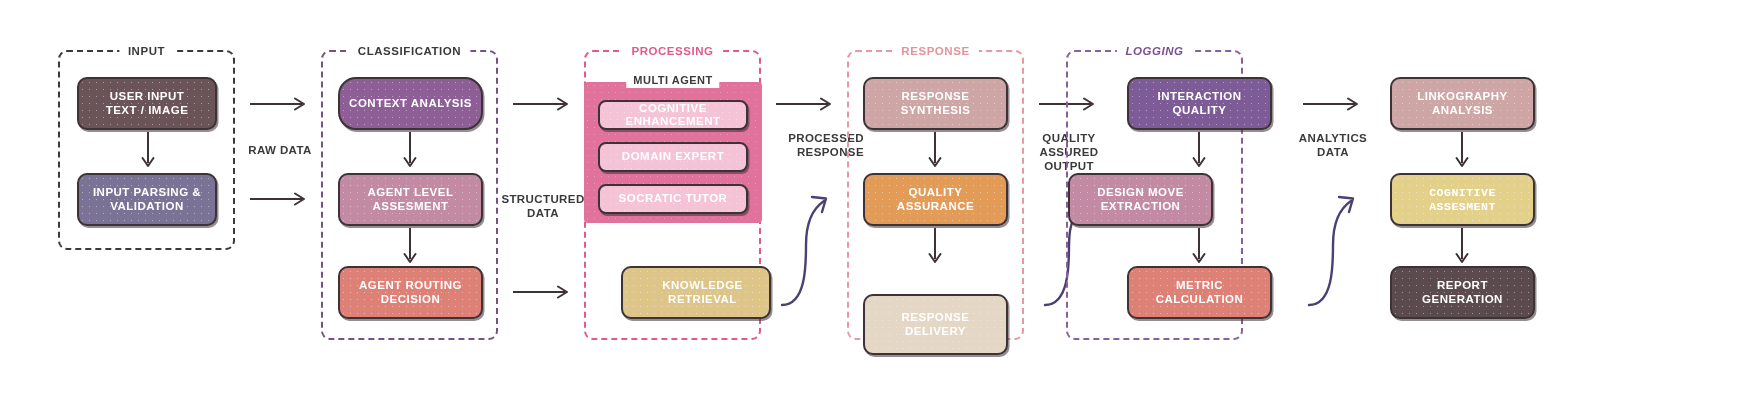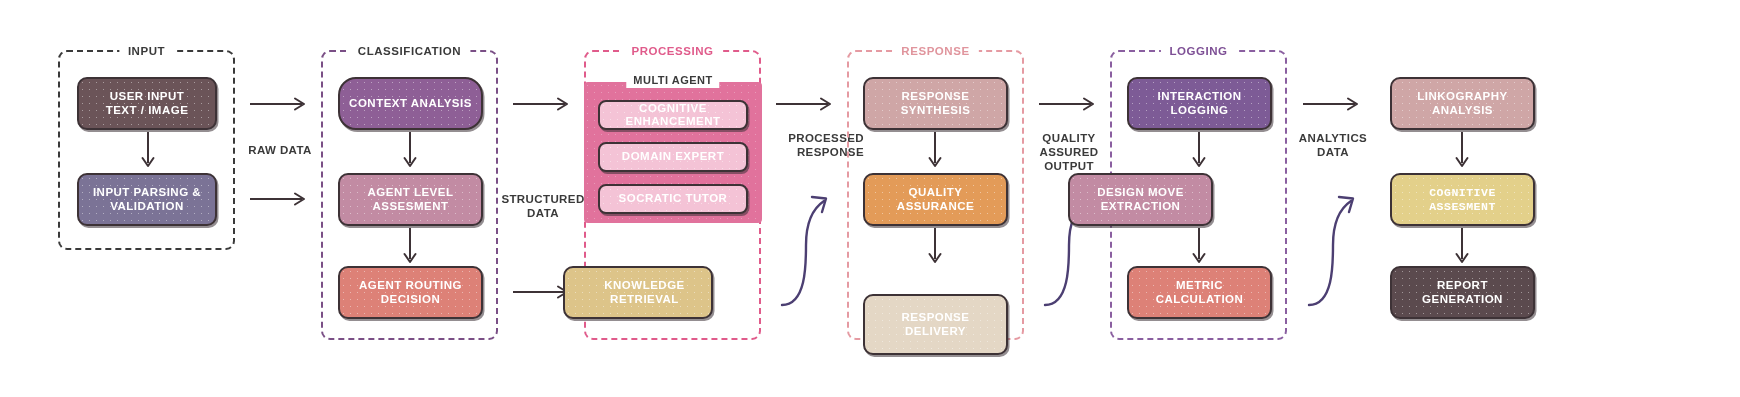--- a/index.html
+++ b/index.html
@@ -181,21 +181,21 @@
     <div>
         <span>DOMAIN EXPERT</span>
       </div>
   </div>
   <div class="node" style="left:598px;top:184px;width:150px;height:30px;background-color:#f4c3d6;border-radius:8px;">
     <div>
         <span>SOCRATIC TUTOR</span>
       </div>
   </div>
 
-  <div class="node" style="left:563px;top:266px;width:150px;height:53px;background-color:#ddc489;padding-left:19px;">
+  <div class="node" style="left:621px;top:266px;width:150px;height:53px;background-color:#ddc489;padding-left:19px;">
     <div>
         <span>KNOWLEDGE RETRIEVAL</span>
       </div>
   </div>
 
   <svg class="conn" style="left:776px;top:96px;width:60px;height:16px;" viewBox="0 0 60 16">
     <line x1="0" y1="8" x2="52" y2="8"></line>
     <path d="M 45 2.5 L 54 8 L 45 13.5" stroke-linecap="round" stroke-linejoin="round"></path>
   </svg>
   <div class="label" style="left:756px;top:131px;width:108px;text-align:right;">PROCESSED
@@ -237,26 +237,26 @@
     <path d="M 45 2.5 L 54 8 L 45 13.5" stroke-linecap="round" stroke-linejoin="round"></path>
   </svg>
   <div class="label" style="left:1017px;top:131px;width:104px;">QUALITY
 ASSURED
 OUTPUT</div>
   <svg class="conn curve" style="left:1039px;top:185px;width:60px;height:125px;" viewBox="0 0 60 125">
     <path d="M 6 120 C 30 120 30 80 30 60 C 30 40 36 24 48 16" stroke-linecap="round"></path>
     <path d="M 36 12 L 50 13.5 L 46 27" stroke-linecap="round" stroke-linejoin="round"></path>
   </svg>
 
-  <div class="group" style="left:1110px;top:50px;width:177px;height:290px;border-color:#8a5fa0;">
+  <div class="group" style="left:1066px;top:50px;width:177px;height:290px;border-color:#8a5fa0;font-style:italic;">
     <div class="group-label" style="color:#7d4f95;">LOGGING</div>
   </div>
   <div class="node" style="left:1127px;top:77px;width:145px;height:53px;background-color:#7d5b96;">
     <div>
-        <span>INTERACTION LOGGING</span>
+        <span>INTERACTION QUALITY</span>
       </div>
   </div>
   <svg class="conn" style="left:1191px;top:132px;width:16px;height:40px;" viewBox="0 0 16 40">
     <line x1="8" y1="0" x2="8" y2="31"></line>
     <path d="M 2.5 26 L 8 34 L 13.5 26" stroke-linecap="round" stroke-linejoin="round"></path>
   </svg>
   <div class="node" style="left:1068px;top:173px;width:145px;height:53px;background-color:#c28ba3;">
     <div>
       <span>DESIGN MOVE</span>
       <span>EXTRACTION</span>

